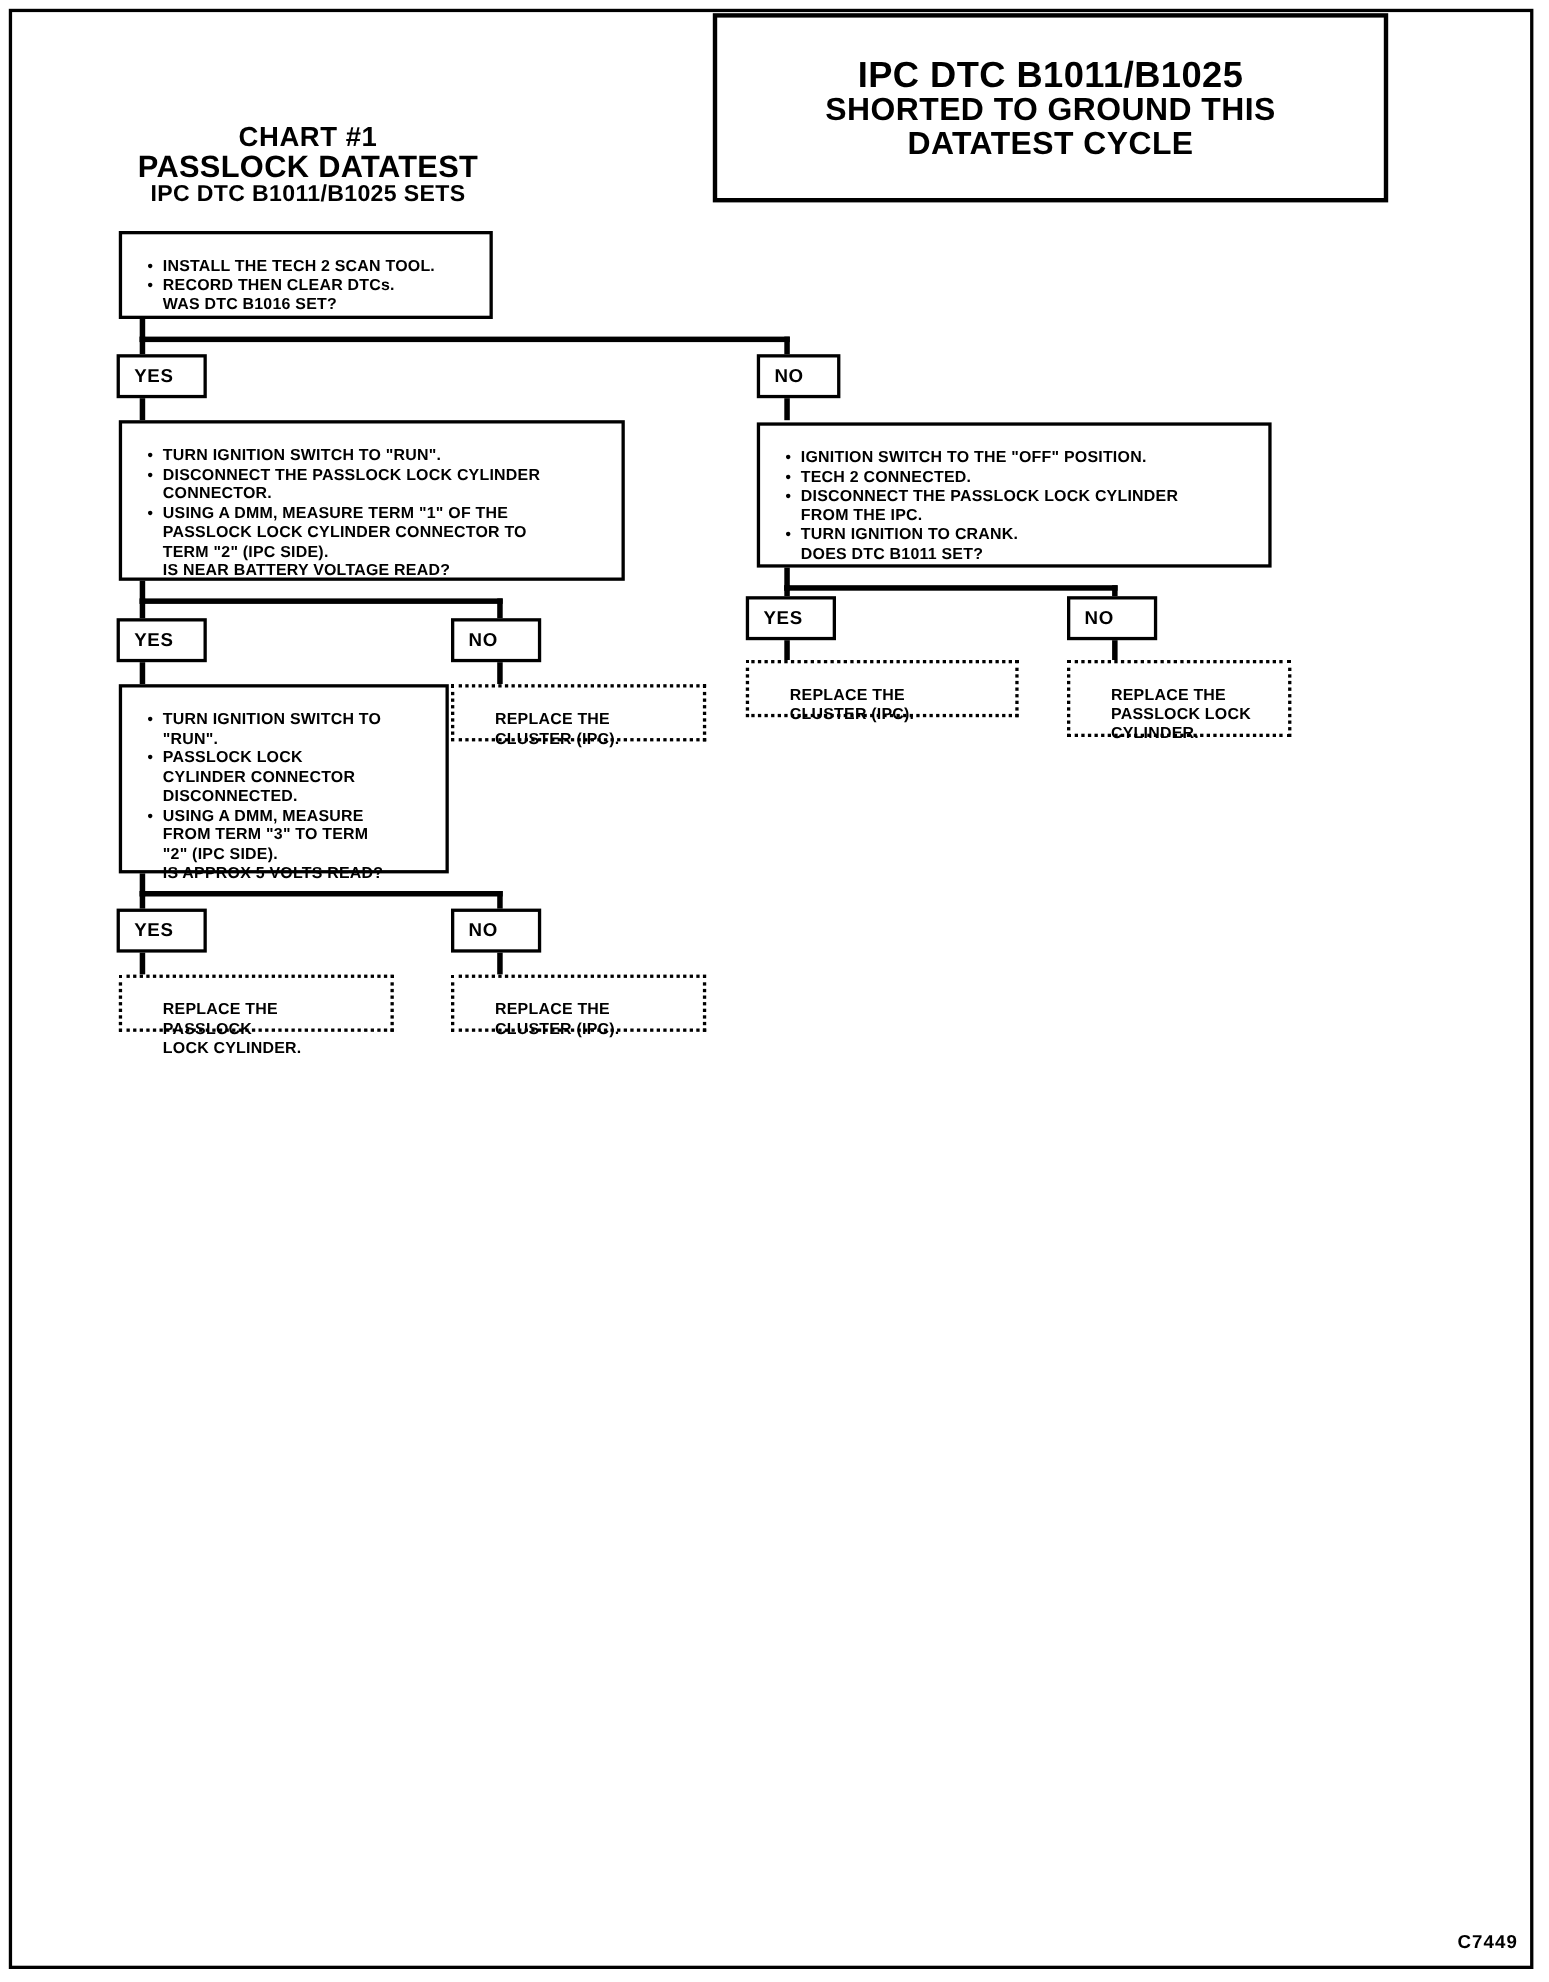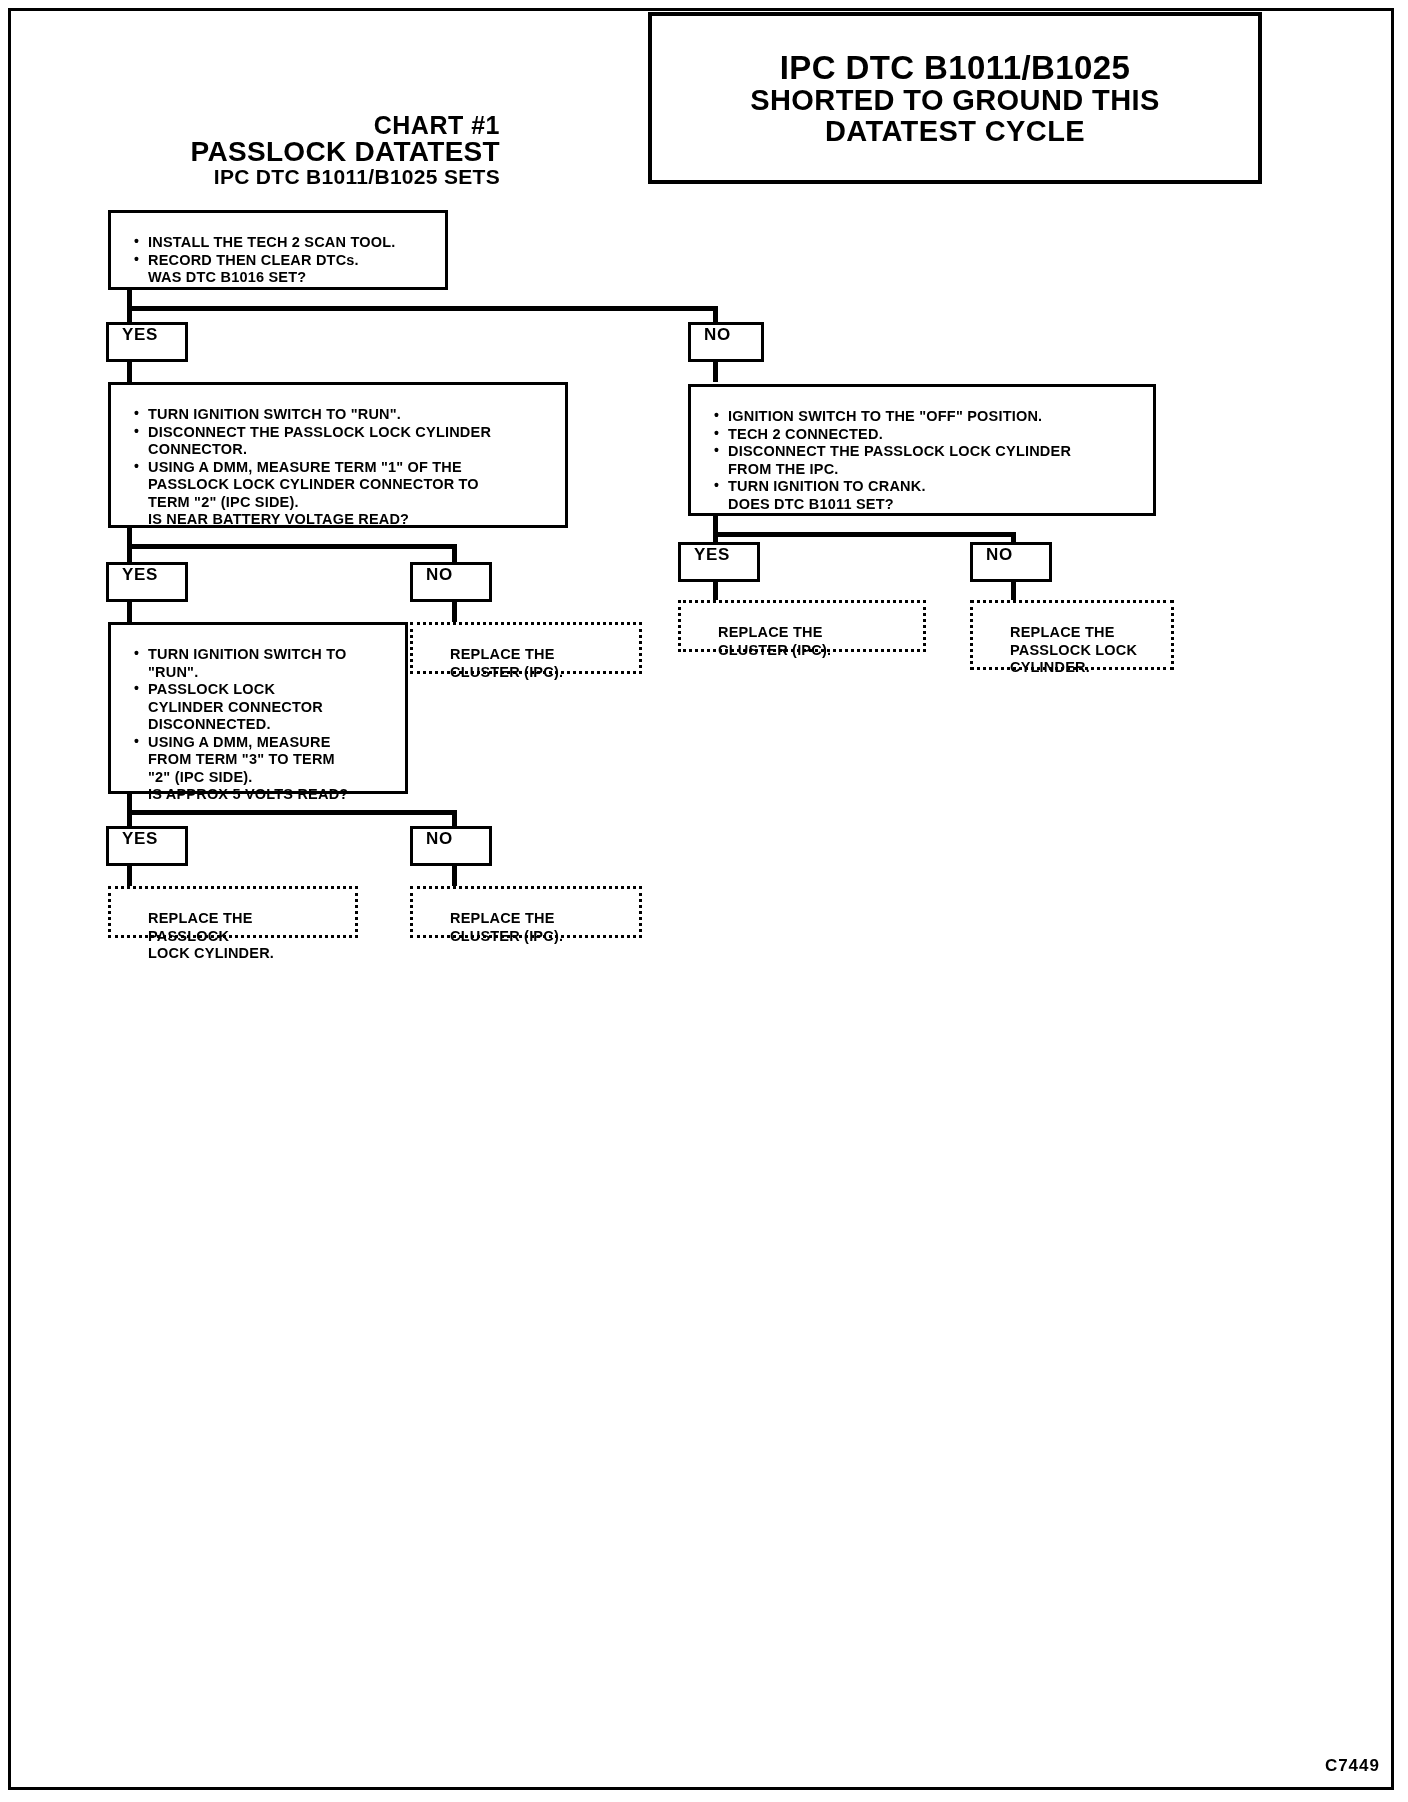--- a/index.html
+++ b/index.html
@@ -22,21 +22,21 @@
     background:#fff;
   }
   .header-line{
     font-weight:bold;font-size:29px;line-height:31px;letter-spacing:0.4px;
     text-align:center;white-space:nowrap;
   }
   .header-line.l1{font-size:33px;line-height:35px;}
 
   
   .chart-title{
-    position:absolute;left:60px;top:112px;width:440px;text-align:right;
+    position:absolute;left:60px;top:112px;width:440px;text-align:center;
   }
   .chart-title .t1{font-weight:bold;font-size:25px;line-height:27px;letter-spacing:0.5px;}
   .chart-title .t2{font-weight:bold;font-size:28px;line-height:25px;letter-spacing:0.3px;}
   .chart-title .t3{font-weight:bold;font-size:21px;line-height:25px;letter-spacing:0.3px;}
 
   
   .box{
     position:absolute;box-sizing:border-box;background:#fff;
     font-weight:bold;font-size:14.5px;line-height:17.5px;letter-spacing:0.2px;
   }
@@ -49,21 +49,21 @@
     position:relative;padding-left:14px;margin:0 0 0 0;
   }
   ul.blist>li.bullet:before{
     content:"\2022";position:absolute;left:0px;top:-1px;font-size:14px;
   }
   ul.blist>li.nobullet{padding-left:14px;}
 
   
   .ynbox{
     position:absolute;box-sizing:border-box;border:3px solid #000;background:#fff;
-    display:flex;
+    display:flex;align-items:center;
     font-weight:bold;font-size:17px;letter-spacing:0.6px;
   }
   .ynbox span{padding-left:13px;}
 
   
   .vline{position:absolute;background:#000;width:5px;}
   .hline{position:absolute;background:#000;height:5px;}
 
   
   .footer-code{

